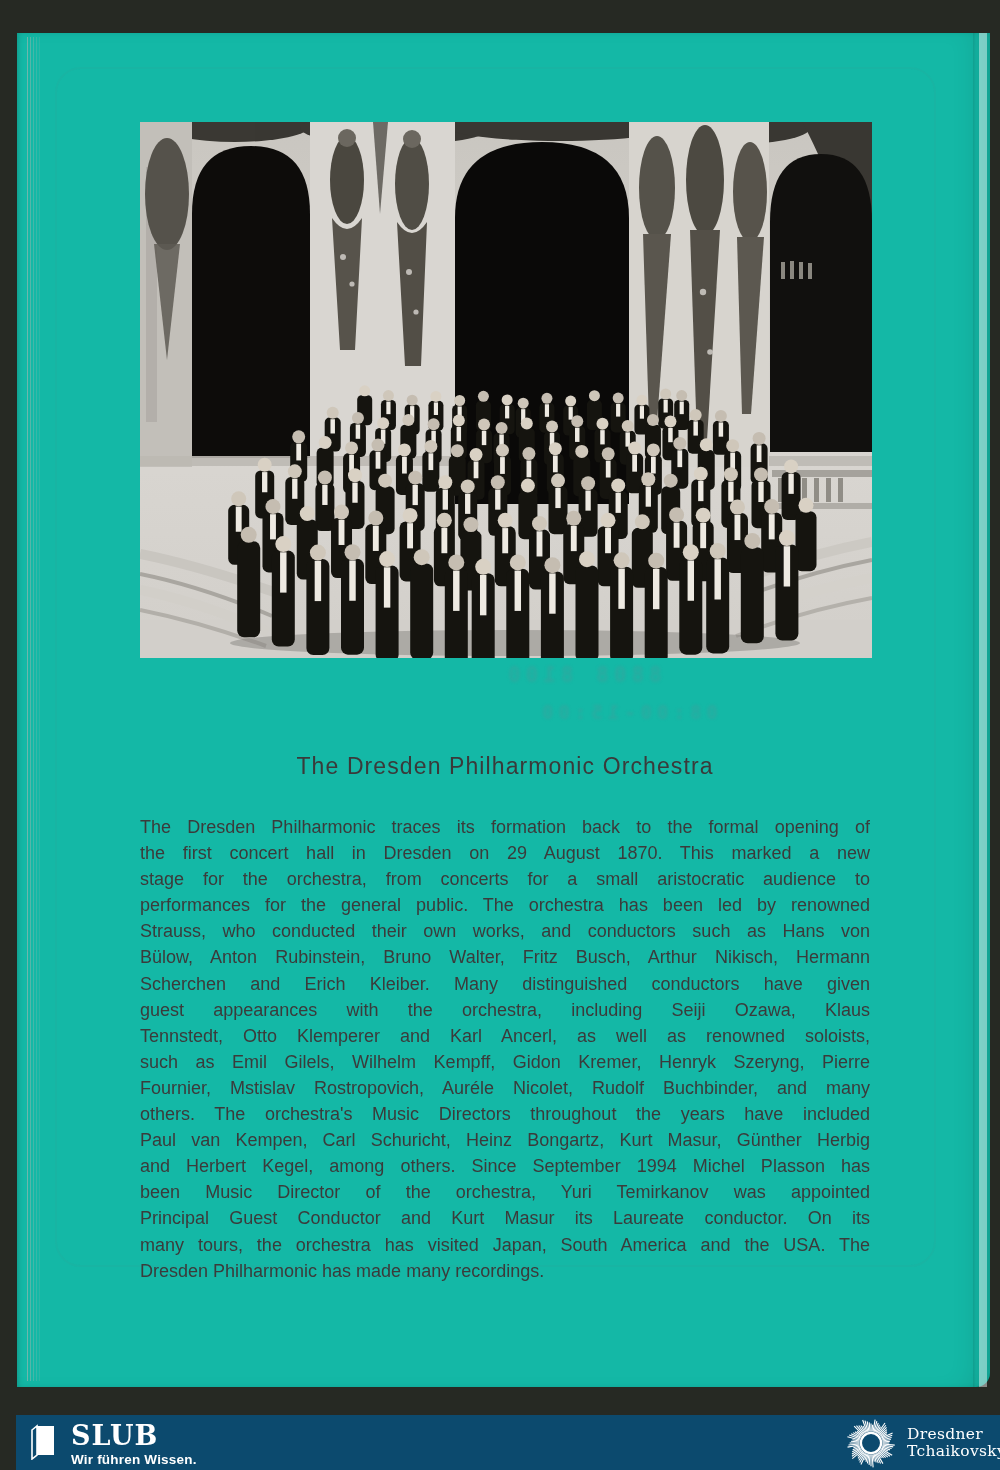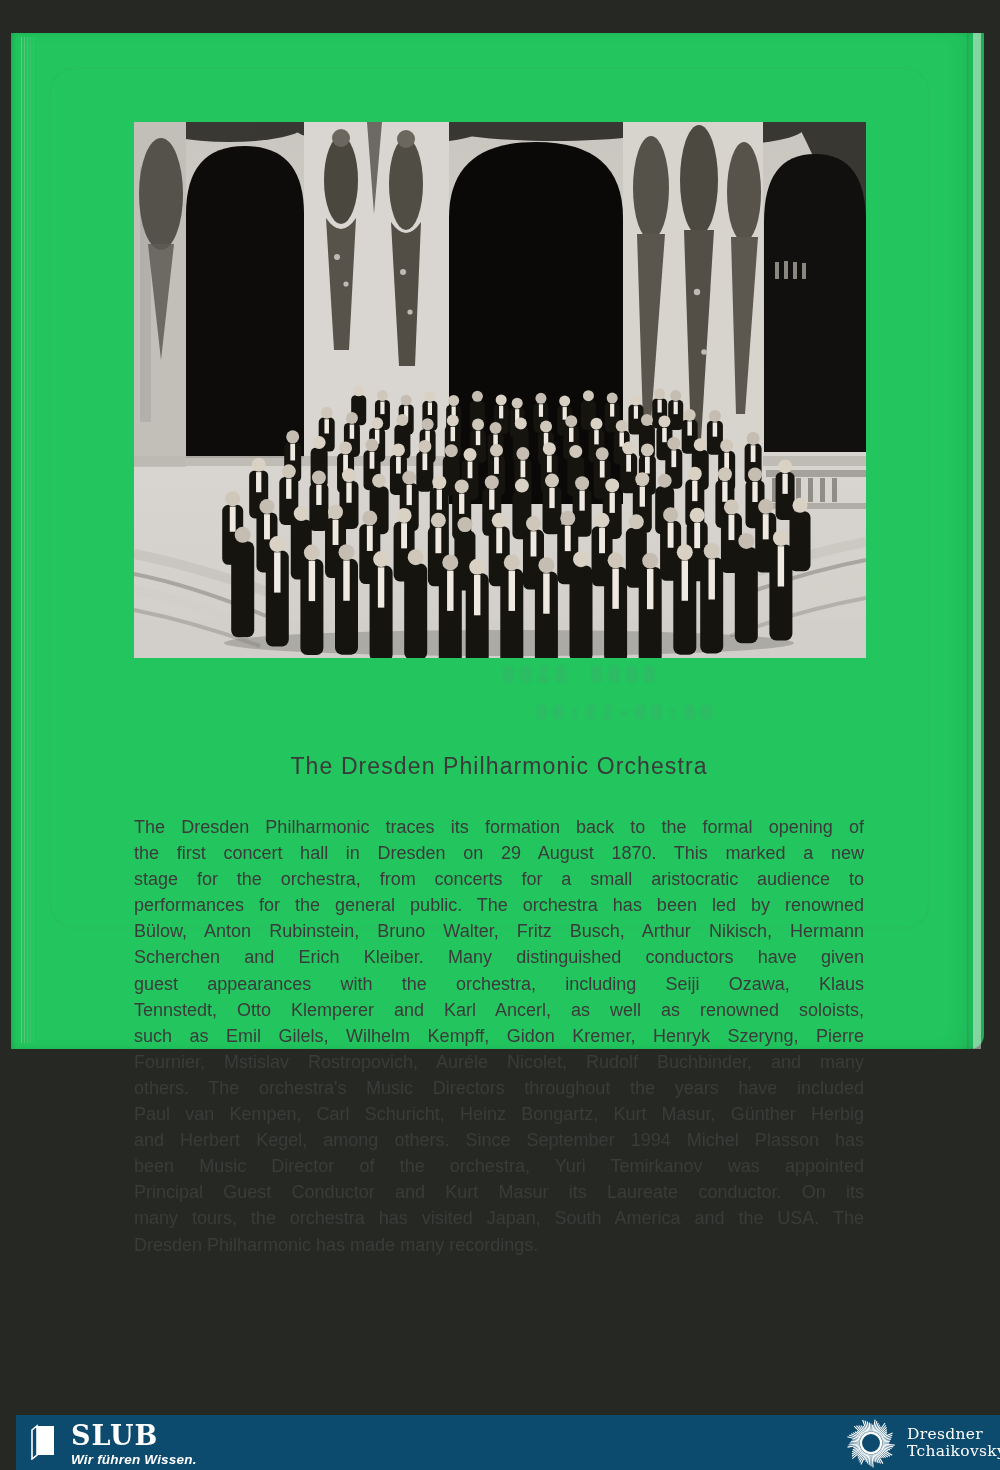--- a/index.html
+++ b/index.html
@@ -1,19 +1,19 @@
 <!DOCTYPE html>
 <html><head>
 <meta charset="utf-8">
 <style>
   html,body{margin:0;padding:0;background:#262923;}
   .stage{position:relative;width:1000px;height:1470px;background:#262923;overflow:hidden;
          font-family:"Liberation Sans",sans-serif;}
   
-  .page{position:absolute;left:11px;top:33px;width:973px;height:1016px;background:#22c55e;
+  .page{position:absolute;left:17px;top:33px;width:973px;height:1354px;background:#14b8a6;
         border-bottom-right-radius:14px;
         box-shadow:inset -26px 0 30px -18px rgba(0,0,0,.16), inset 3px 0 6px -3px rgba(0,0,0,.25);}
   .stackline{position:absolute;top:4px;bottom:6px;width:1px;background:#b9b6b0;}
   .crease{position:absolute;top:0;bottom:0;left:956px;width:3px;
           background:linear-gradient(90deg,rgba(0,0,0,.10),rgba(255,255,255,0));}
   .edge-sliver{position:absolute;top:0;bottom:0;left:962px;width:8px;background:rgba(255,255,255,.45);}
   .ghost-frame{position:absolute;left:38px;top:34px;right:54px;bottom:120px;
                border:2px solid rgba(110,112,125,.05);border-radius:26px;}
   
   .photo{position:absolute;left:123px;top:89px;width:732px;height:536px;overflow:hidden;}
@@ -29,21 +29,21 @@
          font-size:23px;letter-spacing:1.1px;color:#3a3a3a;}
   .body-par{position:absolute;left:123px;top:781px;width:730px;color:#3b3b3b;
             font-size:18px;}
   .par-line{height:26.1px;line-height:26.1px;text-align:justify;text-align-last:justify;
             text-justify:inter-word;overflow:hidden;white-space:nowrap;}
   .par-line.last{text-align:left;text-align-last:left;}
   
   .footer-bar{position:absolute;left:16px;top:1415px;width:1000px;height:55px;background:#0c4a6e;}
   .slub{position:absolute;left:12px;top:7px;display:flex;gap:13px;color:#fff;}
   .slub-name{font-family:"DejaVu Serif",serif;font-weight:bold;font-size:27px;line-height:27px;letter-spacing:1px;}
-  .slub-tagline{font-size:13.5px;font-weight:bold;margin-top:3px;letter-spacing:.2px;font-style:italic;}
+  .slub-tagline{font-size:13.5px;font-weight:bold;margin-top:3px;letter-spacing:.2px;}
   .dp{position:absolute;right:10px;top:2px;display:flex;align-items:center;gap:10px;color:#fff;}
   .dp-name{font-family:"DejaVu Serif",serif;font-size:15.5px;line-height:17px;letter-spacing:.3px;}
 </style>
 </head>
 <body>
 
 <div class="stage">
 
   <div class="page">
 
@@ -660,20 +660,21 @@
 
     <div class="ghost ghost1">8808 8100</div>
     <div class="ghost ghost2">08:00-15:00</div>
 
     <div class="title">The Dresden Philharmonic Orchestra</div>
     <div class="body-par" id="body-par">
         <div class="par-line">The Dresden Philharmonic traces its formation back to the formal opening of</div>
         <div class="par-line">the first concert hall in Dresden on 29 August 1870. This marked a new</div>
         <div class="par-line">stage for the orchestra, from concerts for a small aristocratic audience to</div>
         <div class="par-line">performances for the general public. The orchestra has been led by renowned</div>
+        <div class="par-line">Strauss, who conducted their own works, and conductors such as Hans von</div>
         <div class="par-line">Bülow, Anton Rubinstein, Bruno Walter, Fritz Busch, Arthur Nikisch, Hermann</div>
         <div class="par-line">Scherchen and Erich Kleiber. Many distinguished conductors have given</div>
         <div class="par-line">guest appearances with the orchestra, including Seiji Ozawa, Klaus</div>
         <div class="par-line">Tennstedt, Otto Klemperer and Karl Ancerl, as well as renowned soloists,</div>
         <div class="par-line">such as Emil Gilels, Wilhelm Kempff, Gidon Kremer, Henryk Szeryng, Pierre</div>
         <div class="par-line">Fournier, Mstislav Rostropovich, Auréle Nicolet, Rudolf Buchbinder, and many</div>
         <div class="par-line">others. The orchestra's Music Directors throughout the years have included</div>
         <div class="par-line">Paul van Kempen, Carl Schuricht, Heinz Bongartz, Kurt Masur, Günther Herbig</div>
         <div class="par-line">and Herbert Kegel, among others. Since September 1994 Michel Plasson has</div>
         <div class="par-line">been Music Director of the orchestra, Yuri Temirkanov was appointed</div>

